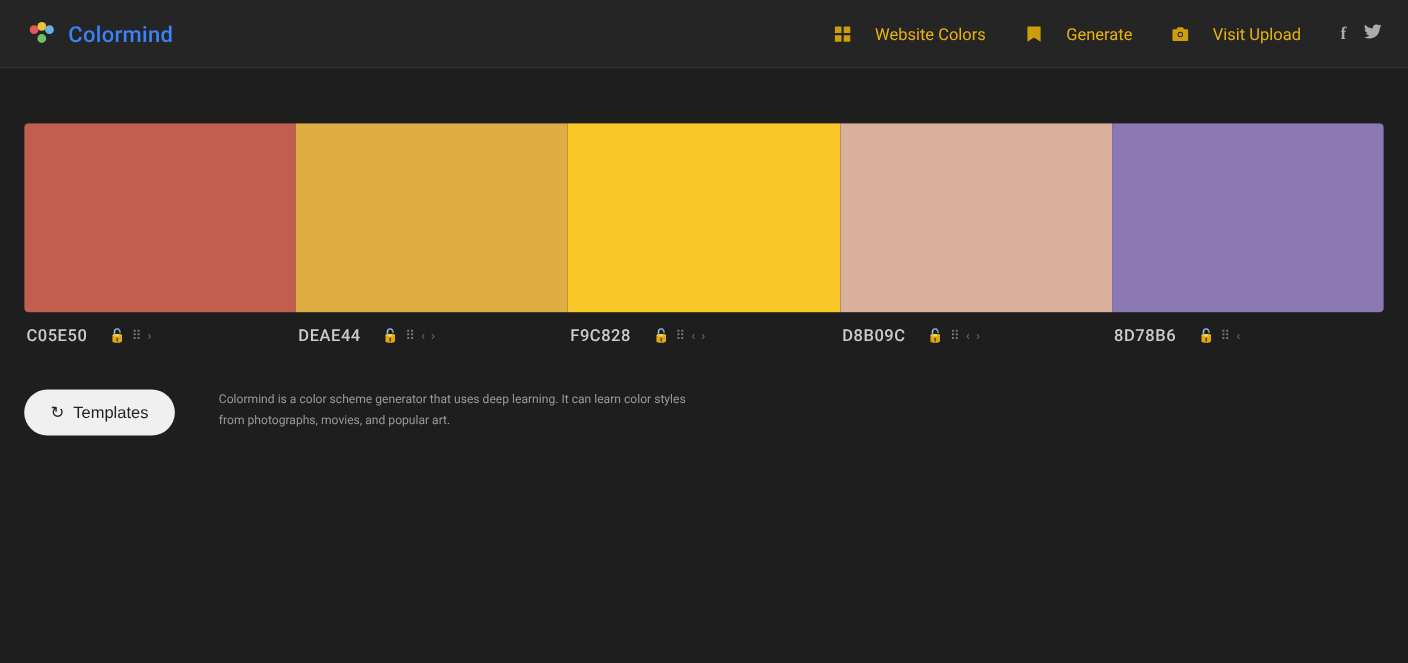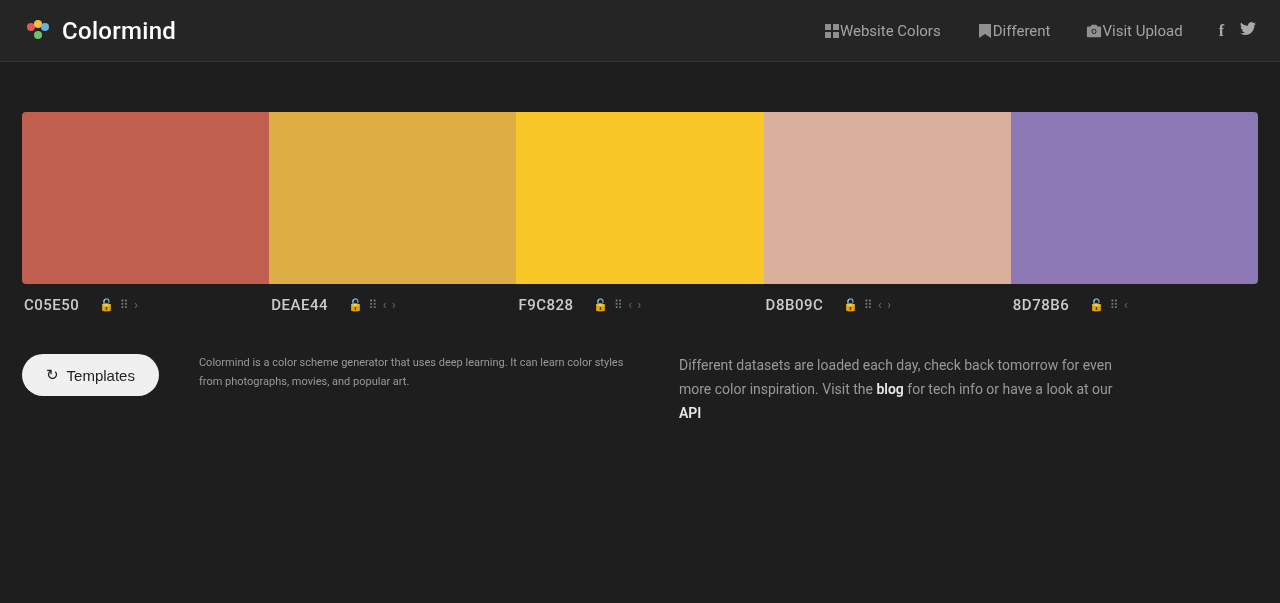--- a/index.html
+++ b/index.html
@@ -23,35 +23,35 @@
       display: flex;
       align-items: center;
       gap: 10px;
       margin-right: auto;
     }
     .brand-logo {
       width: 28px;
       height: 28px;
     }
     .brand-name {
-      color: #ffffff;
-      font-size: 24px;
+      color: #3b82f6;
+      font-size: 20px;
       font-weight: 500;
       letter-spacing: 0.3px;
     }
     .nav-links {
       display: flex;
       align-items: center;
       gap: 36px;
     }
     .nav-link {
       display: flex;
       align-items: center;
-      gap: 0;
-      color: #a3a3a3;
+      gap: 21px;
+      color: #eab308;
       font-size: 15px;
       cursor: pointer;
       text-decoration: none;
     }
     .nav-icon {
       width: 16px;
       height: 16px;
       opacity: 0.85;
     }
     .nav-social {
@@ -187,21 +187,21 @@
         <rect x="1" y="9" width="6" height="6" rx="0.5"></rect>
         <rect x="9" y="9" width="6" height="6" rx="0.5"></rect>
       </svg>
       <span>Website Colors</span>
     </a>
 
     <a class="nav-link">
       <svg class="nav-icon" viewBox="0 0 14 16" fill="currentColor" xmlns="http://www.w3.org/2000/svg">
         <path d="M1 1h12v14l-6-4-6 4V1z"></path>
       </svg>
-      <span>Different</span>
+      <span>Generate</span>
     </a>
 
     <a class="nav-link">
       <svg class="nav-icon" viewBox="0 0 18 16" fill="currentColor" xmlns="http://www.w3.org/2000/svg">
         <path d="M6.5 1L5 3H2a1 1 0 00-1 1v10a1 1 0 001 1h14a1 1 0 001-1V4a1 1 0 00-1-1h-3l-1.5-2h-5z"></path>
         <circle cx="9" cy="8.5" r="2.8" fill="#252525"></circle>
         <circle cx="9" cy="8.5" r="1.8" fill="currentColor"></circle>
       </svg>
       <span>Visit Upload</span>
     </a>
@@ -282,19 +282,16 @@
 
   <div class="bottom-section">
 
     <button class="generate-btn">
       <span class="refresh-icon">↻</span>
       <span>Templates</span>
     </button>
 
     <p class="desc-left">Colormind is a color scheme generator that uses deep learning. It can learn color styles from photographs, movies, and popular art.</p>
 
-    <p class="desc-right">
-      <span>Different datasets are loaded each day, check back tomorrow for even more color inspiration. Visit the </span><a class="desc-link">blog</a><span> for tech info or have a look at our </span><a class="desc-link">API</a>
-    </p>
 
   </div>
 
 </main>
 
 </body></html>

